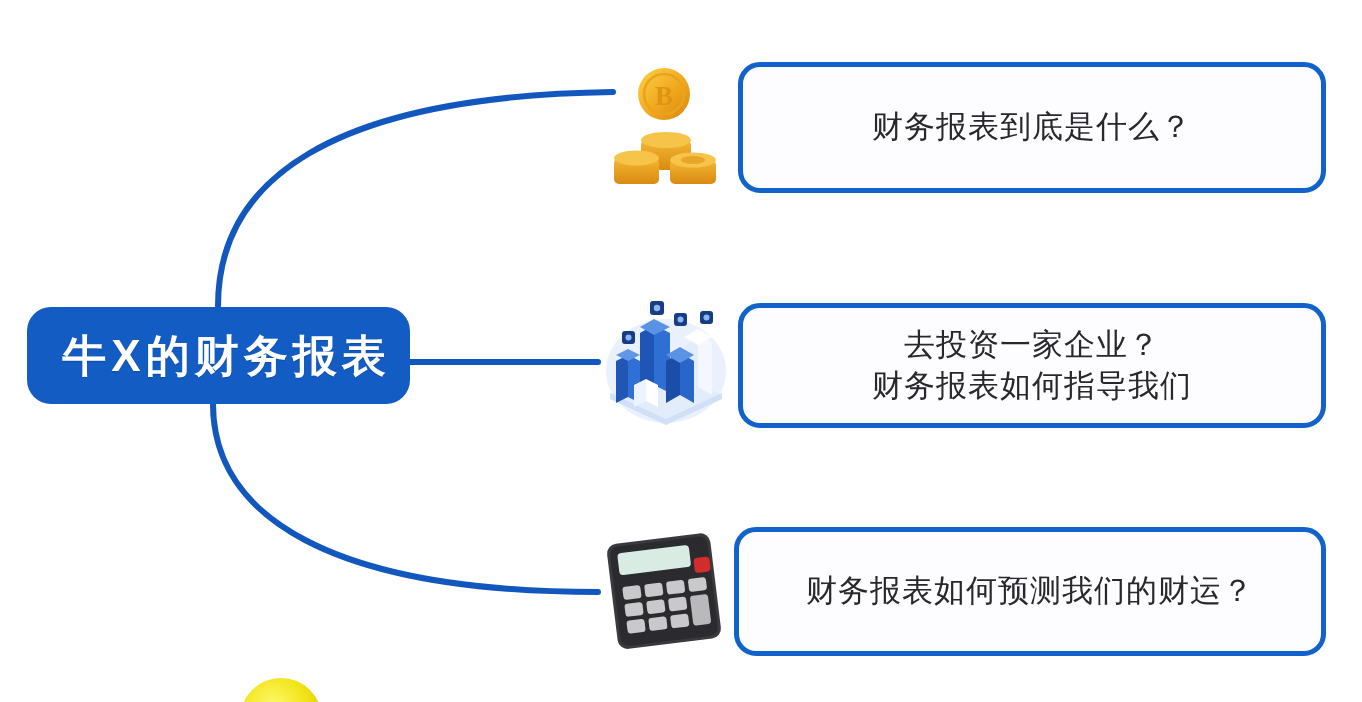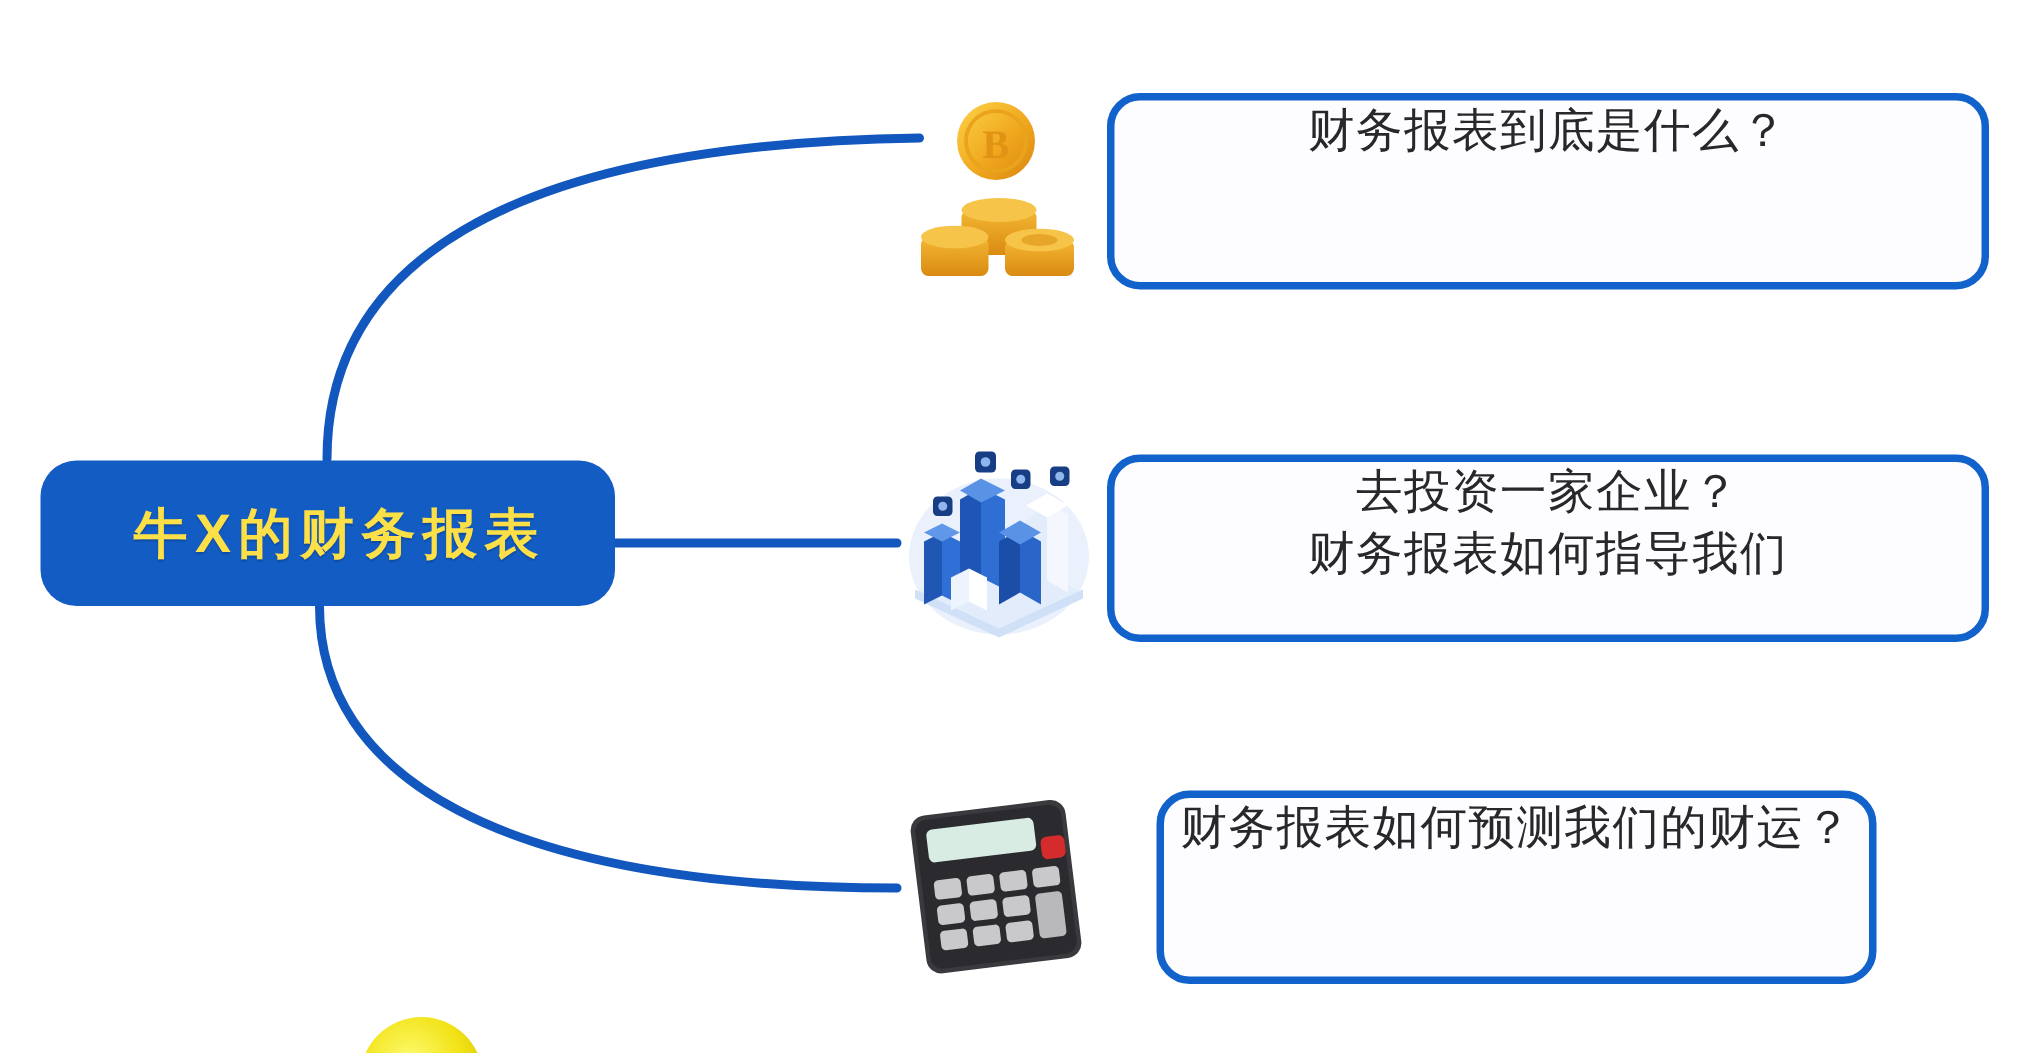--- a/index.html
+++ b/index.html
@@ -33,51 +33,52 @@
     width: 383px;
     height: 97px;
     background: #125CC4;
     border-radius: 24px;
     display: flex;
     align-items: center;
     justify-content: center;
     box-sizing: border-box;
   }
   .center-node-label {
-    color: #fde047;
-    font-size: 36px;
+    color: #ffffff;
+    font-size: 44px;
     font-weight: bold;
     letter-spacing: 5px;
     line-height: 1;
     white-space: nowrap;
     text-shadow: 0 1px 1px rgba(0,0,0,0.18);
     margin-left: 16px;
   }
 
   
   .branch-box {
     position: absolute;
     box-sizing: border-box;
     border: 5px solid #1262CC;
     border-radius: 22px;
     background: #fdfdff;
     display: flex;
     flex-direction: column;
     align-items: center;
+    justify-content: center;
   }
   .branch-line {
     color: #27272c;
     font-size: 31px;
     line-height: 1.32;
     letter-spacing: 1px;
     white-space: nowrap;
   }
   #box-0 { left: 738px; top: 62px;  width: 588px; height: 131px; }
   #box-1 { left: 738px; top: 303px; width: 588px; height: 125px; }
-  #box-2 { left: 771px; top: 527px; width: 480px; height: 129px; }
+  #box-2 { left: 734px; top: 527px; width: 592px; height: 129px; }
 
   
   .icon-wrap {
     position: absolute;
     pointer-events: none;
   }
   #icon-0 { left: 608px; top: 62px;  width: 118px; height: 132px; }
   #icon-1 { left: 602px; top: 299px; width: 128px; height: 132px; }
   #icon-2 { left: 602px; top: 528px; width: 126px; height: 126px; }
 

